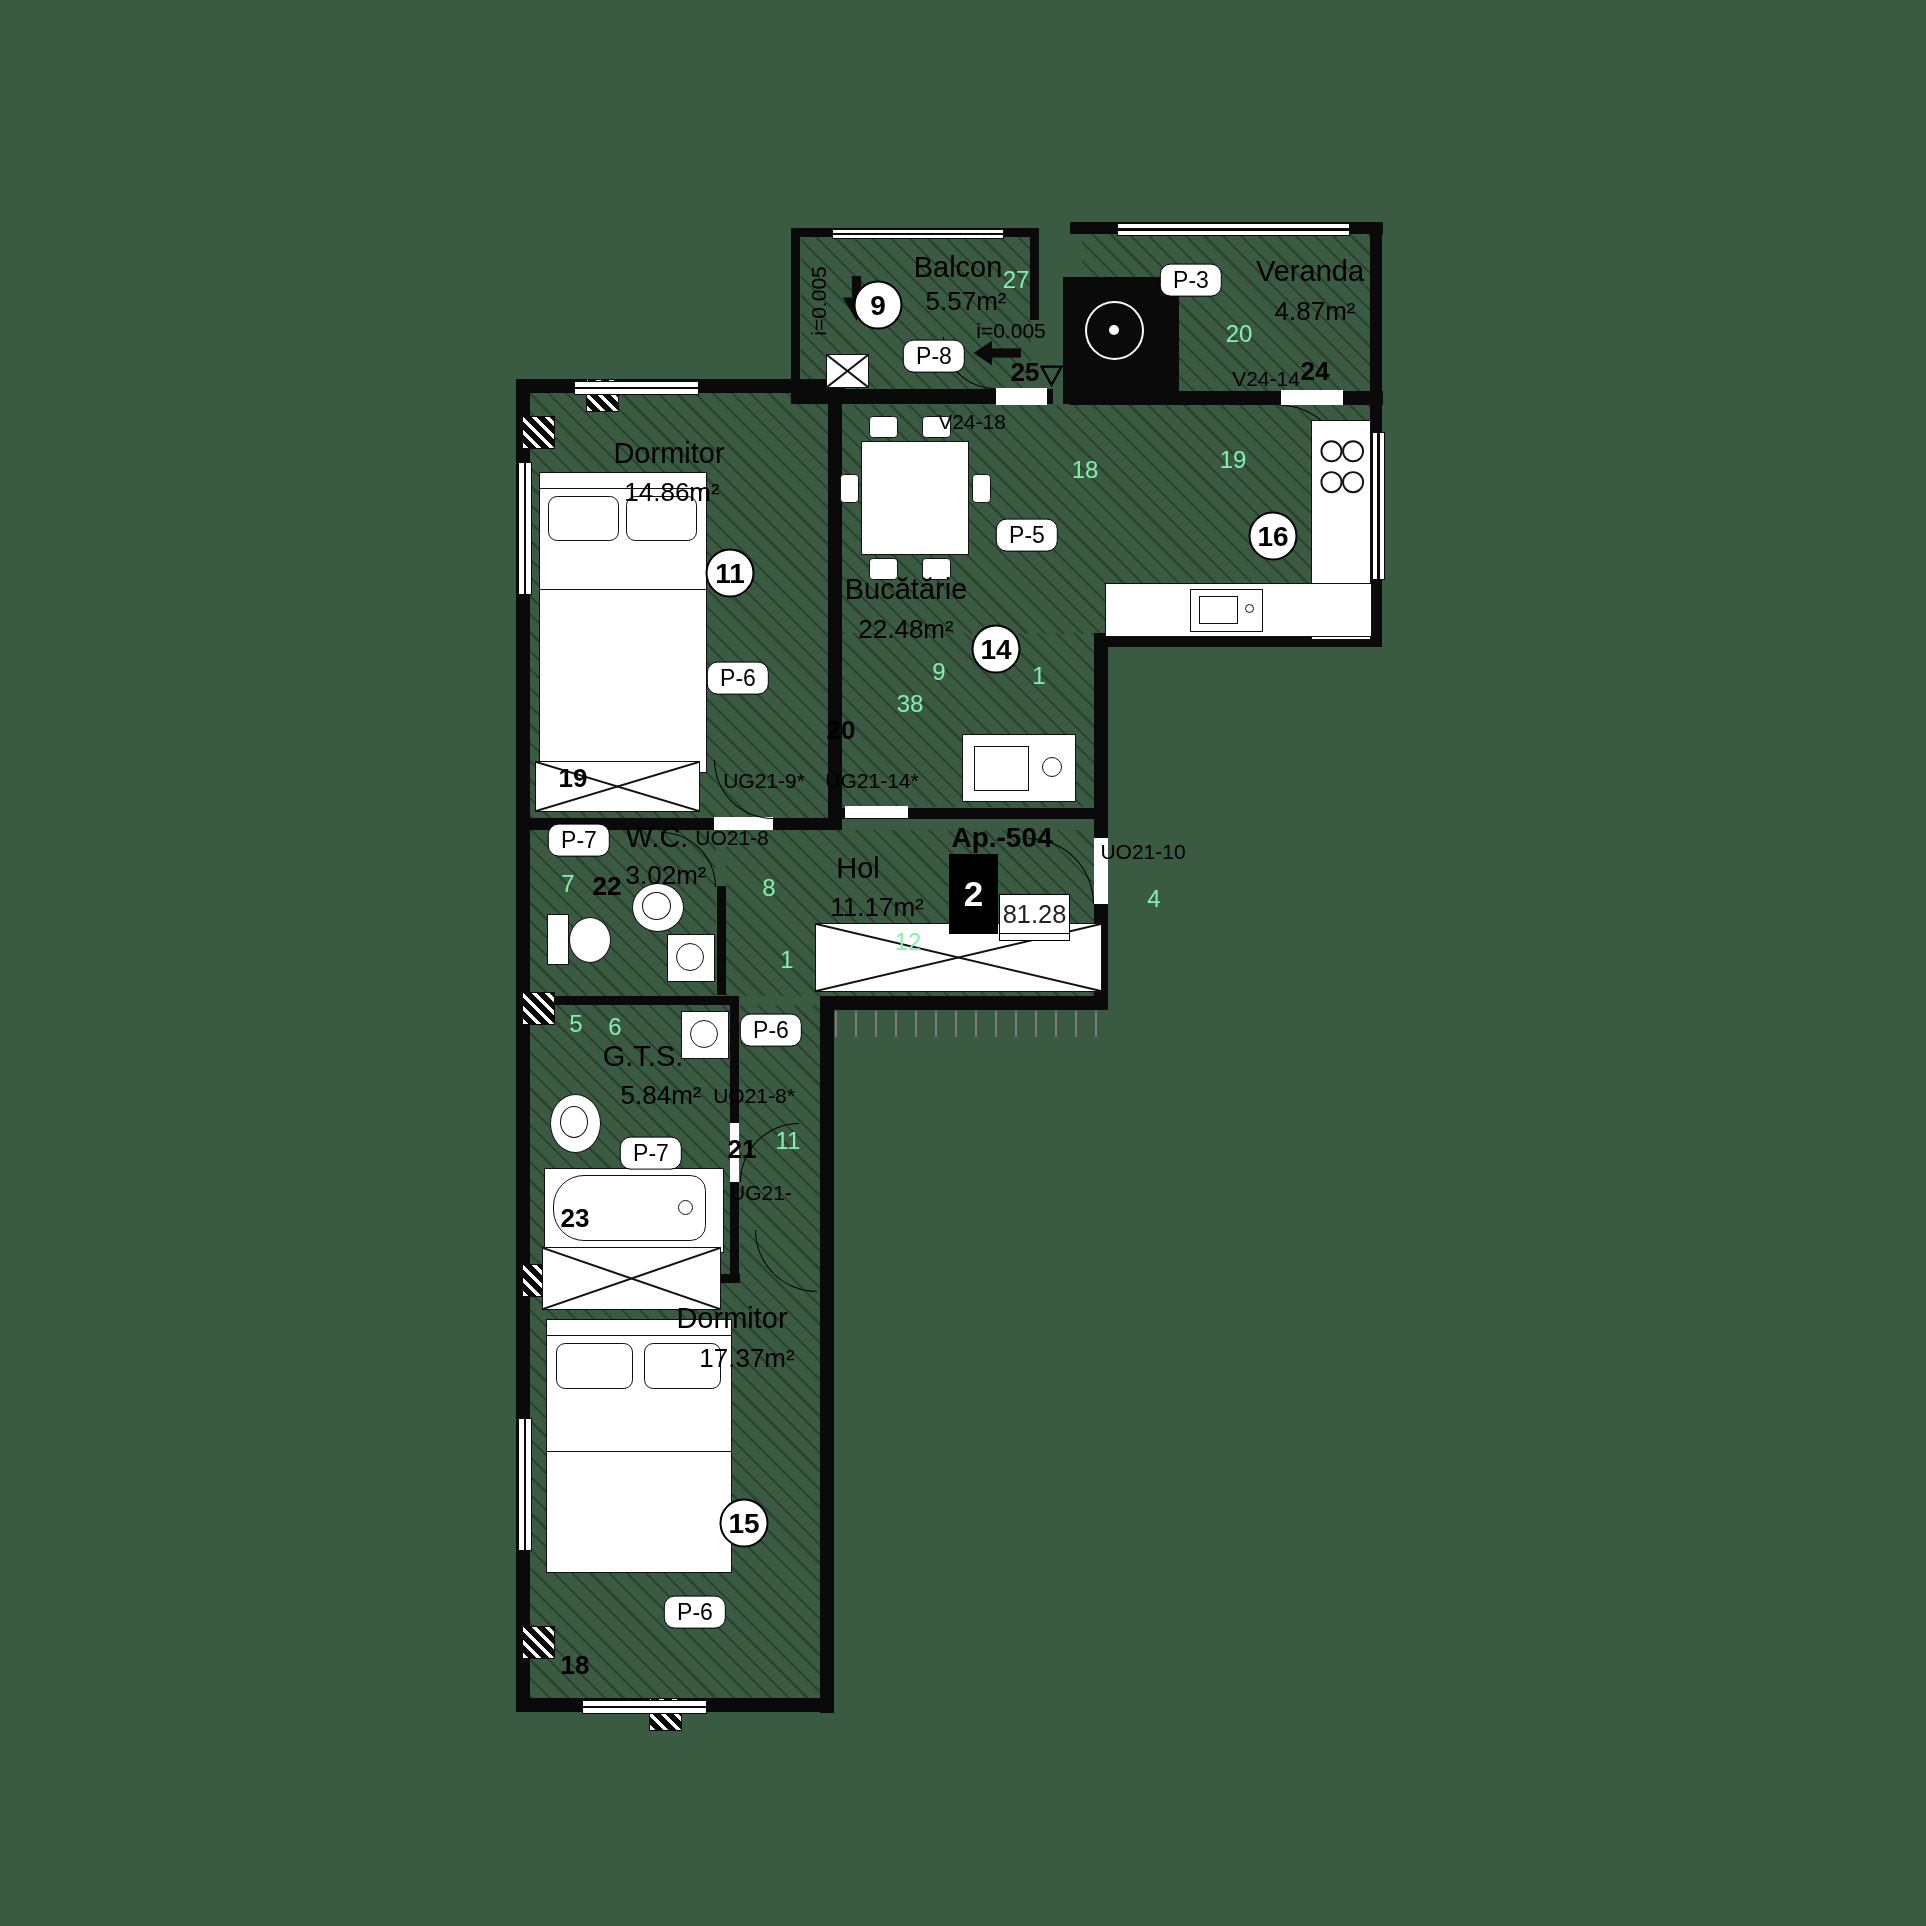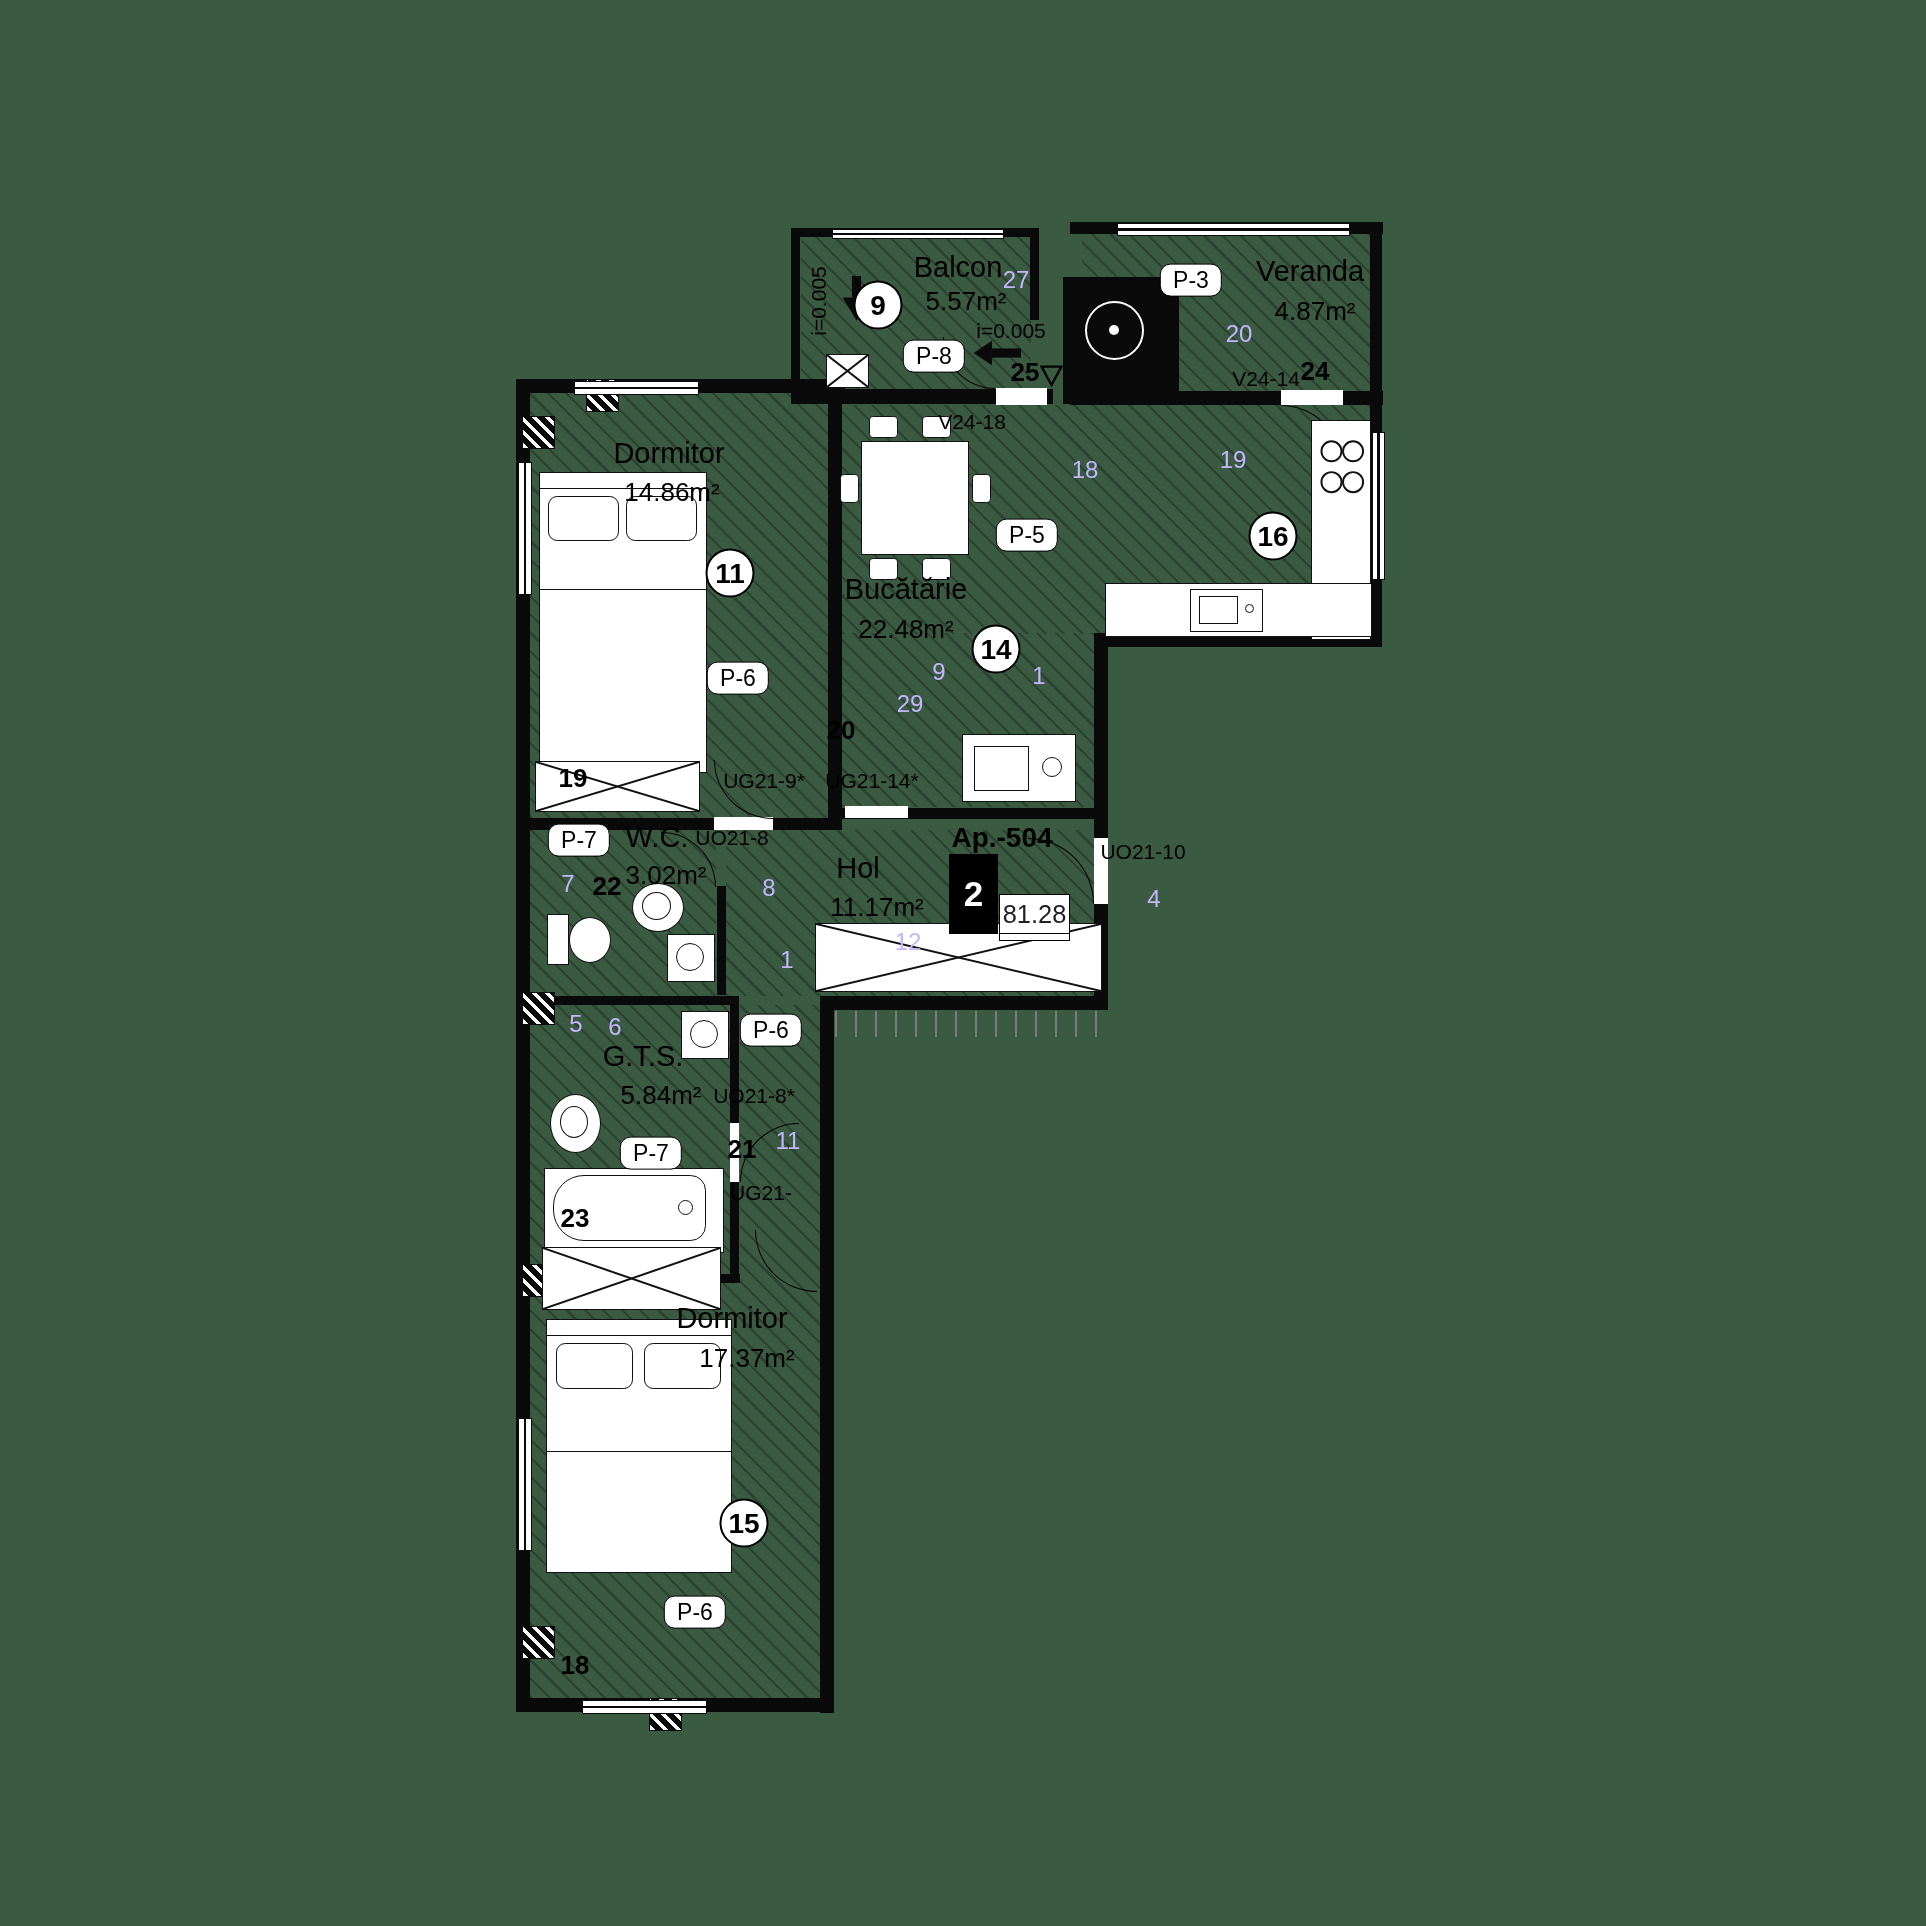--- a/index.html
+++ b/index.html
@@ -20,21 +20,21 @@
   .arc-tl{border-top:1.9px solid #000;border-left:1.9px solid #000;border-top-left-radius:100%;}
   .arc-tr{border-top:1.9px solid #000;border-right:1.9px solid #000;border-top-right-radius:100%;}
   .arc-bl{border-bottom:1.9px solid #000;border-left:1.9px solid #000;border-bottom-left-radius:100%;}
   .t{position:absolute;transform:translate(-50%,-50%);color:#000;white-space:nowrap;line-height:1;}
   .name{font-size:29px;}
   .areaV{font-size:26px;}
   .tag{font-size:23px;background:#fff;border:1.9px solid #000;border-radius:10.8px;padding:3.9px 12.3px;}
   .circle{font-size:28px;font-weight:bold;background:#fff;border:2.3px solid #000;border-radius:50%;
           width:45px;height:45px;display:flex;align-items:center;justify-content:center;}
   .bn{font-size:26px;font-weight:bold;}
-  .gn{font-size:24px;color:#c4b5fd;}
+  .gn{font-size:24px;color:#86efac;}
   .code{font-size:21px;}
   .vert{transform:translate(-50%,-50%) rotate(-90deg);}
   .ap{font-size:28px;font-weight:bold;}
   .stripes-v{position:absolute;background:repeating-linear-gradient(90deg,#7c7c7c 0 2.3px,transparent 2.3px 20px);}
   .xsvg{position:absolute;left:0;top:0;width:100%;height:100%;}
   .inner-line{position:absolute;left:0;width:100%;height:0;border-bottom:1.9px solid #111;}
   .pill{position:absolute;background:#fff;border:1.9px solid #111;border-radius:9.2px;box-sizing:border-box;}
   .ibox-black{position:absolute;background:#000;color:#fff;display:flex;align-items:center;justify-content:center;
           font-size:35px;font-weight:bold;border:1.9px solid #000;box-sizing:border-box;}
   .ibox-val{position:absolute;background:#fff;border:1.9px solid #000;display:flex;align-items:center;justify-content:center;
@@ -249,21 +249,21 @@
   <div class="t bn" style="left:1315px;top:371px;">24</div>
   <div class="t bn" style="left:1025px;top:372px;">25</div>
   <div class="t bn" style="left:575px;top:1665px;">18</div>
 
   <div class="t gn" style="left:1016px;top:280px;">27</div>
   <div class="t gn" style="left:1239px;top:334px;">20</div>
   <div class="t gn" style="left:1085px;top:470px;">18</div>
   <div class="t gn" style="left:1233px;top:460px;">19</div>
   <div class="t gn" style="left:939px;top:672px;">9</div>
   <div class="t gn" style="left:1039px;top:676px;">1</div>
-  <div class="t gn" style="left:910px;top:704px;">29</div>
+  <div class="t gn" style="left:910px;top:704px;">38</div>
   <div class="t gn" style="left:568px;top:884px;">7</div>
   <div class="t gn" style="left:769px;top:888px;">8</div>
   <div class="t gn" style="left:787px;top:960px;">1</div>
   <div class="t gn" style="left:908px;top:942px;">12</div>
   <div class="t gn" style="left:1154px;top:899px;">4</div>
   <div class="t gn" style="left:788px;top:1141px;">11</div>
   <div class="t gn" style="left:576px;top:1024px;">5</div>
   <div class="t gn" style="left:615px;top:1027px;">6</div>
 
   <div class="t code" style="left:972px;top:421px;">V24-18</div>

